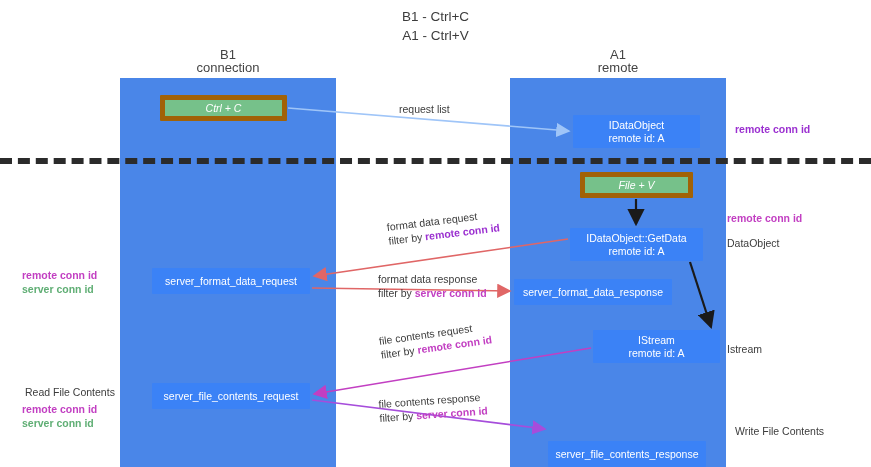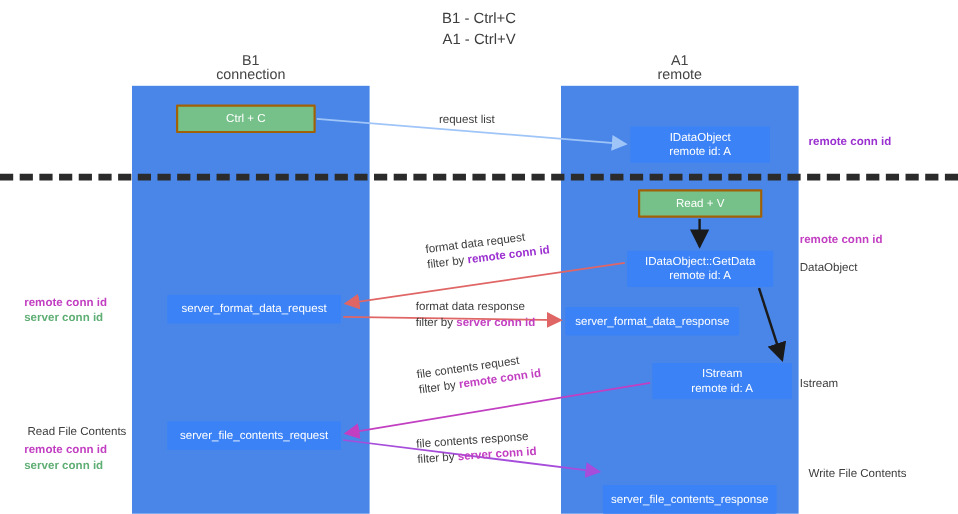--- a/index.html
+++ b/index.html
@@ -41,21 +41,21 @@
   }
 
   
   .node{
     position:absolute;box-sizing:border-box;
     display:flex;flex-direction:column;align-items:center;justify-content:center;
     color:#ffffff;font-size:10.5px;line-height:13px;text-align:center;
     border-radius:1px;
   }
   .node .ln{display:block;white-space:nowrap;}
-  .green{background:#6aa84f;background:#76c18a;border:2px solid #a16207;}
+  .green{background:#6aa84f;background:#76c18a;border:5px solid #a16207;font-style:italic;}
   .orange{background:#3b82f6;}
 
   #n-ctrlc{left:160px;top:95px;width:127px;height:26px;}
   #n-ctrlv{left:580px;top:172px;width:113px;height:26px;}
   #n-idataobj{left:573px;top:115px;width:127px;height:33px;}
   #n-getdata{left:570px;top:228px;width:133px;height:33px;}
   #n-sfdreq{left:152px;top:268px;width:158px;height:26px;}
   #n-sfdresp{left:514px;top:279px;width:158px;height:26px;}
   #n-istream{left:593px;top:330px;width:127px;height:33px;}
   #n-sfcreq{left:152px;top:383px;width:158px;height:26px;text-align:right;}
@@ -151,21 +151,21 @@
   <div class="node green" id="n-ctrlc">
     <span class="ln">Ctrl + C</span>
   </div>
 
   <div class="node orange" id="n-idataobj">
     <span class="ln">IDataObject</span>
     <span class="ln">remote id: A</span>
   </div>
 
   <div class="node green" id="n-ctrlv">
-    <span class="ln">Read + V</span>
+    <span class="ln">File + V</span>
   </div>
 
   <div class="node orange" id="n-getdata">
     <span class="ln">IDataObject::GetData</span>
     <span class="ln">remote id: A</span>
   </div>
 
   <div class="node orange" id="n-sfdreq">
     <span class="ln">server_format_data_request</span>
   </div>

